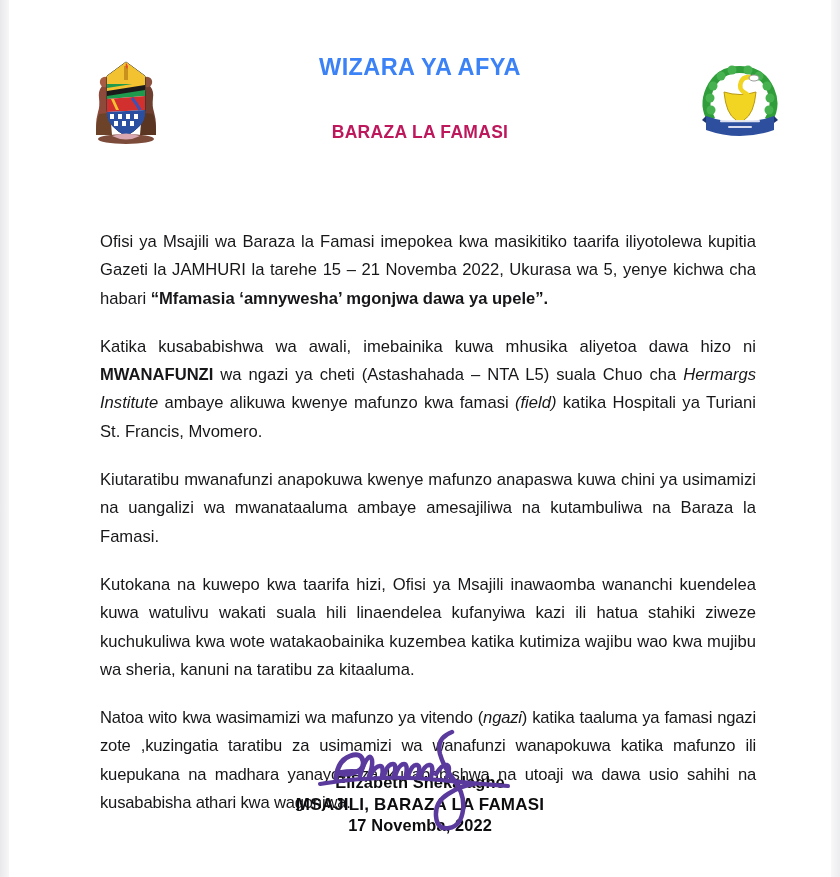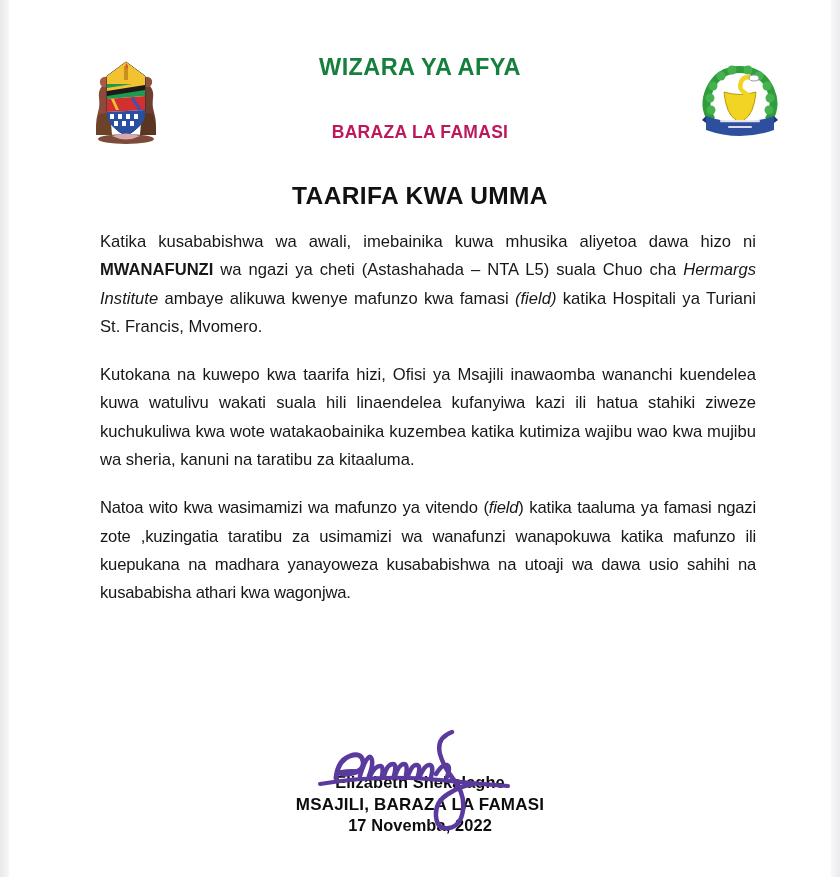--- a/index.html
+++ b/index.html
@@ -66,21 +66,21 @@
     position: absolute;
     left: 180px;
     right: 180px;
     top: 54px;
     text-align: center;
   }
   .title-main {
     font-size: 23.5px;
     font-weight: bold;
     letter-spacing: 0.4px;
-    color: #15803d;
+    color: #3b82f6;
     margin: 0;
   }
   .title-sub {
     font-size: 17.5px;
     font-weight: bold;
     letter-spacing: 0.3px;
     color: #be185d;
     margin: 41px 0 16px 0;
   }
   .title-notice {
@@ -240,28 +240,29 @@
         <path d="M84 64 l4 4 l-4 3 z" fill="#1d356e"></path>
         <g fill="#e8eaf6" opacity="0.92">
           <rect x="30" y="68" width="40" height="2.2" rx="1"></rect>
           <rect x="38" y="74" width="24" height="2" rx="1"></rect>
         </g>
       </svg>
 
       <div class="titles">
         <h1 class="title-main">WIZARA YA AFYA</h1>
         <h2 class="title-sub">BARAZA LA FAMASI</h2>
-        <h2 class="title-notice">TAARIFA KWA UMMA</h2>
       </div>
     </div>
 
     <div class="body-block">
+      <p class="para"><span>Ofisi ya Msajili wa Baraza la Famasi imepokea kwa masikitiko taarifa iliyotolewa kupitia Gazeti la JAMHURI la tarehe 15 – 21 Novemba 2022, Ukurasa wa 5, yenye kichwa cha habari </span><b>“Mfamasia ‘amnywesha’ mgonjwa dawa ya upele”.</b></p>
       <p class="para"><span>Katika kusababishwa wa awali, imebainika kuwa mhusika aliyetoa dawa hizo ni </span><b>MWANAFUNZI</b><span> wa ngazi ya cheti (Astashahada – NTA L5) suala Chuo cha </span><i>Hermargs Institute</i><span> ambaye alikuwa kwenye mafunzo kwa famasi </span><i>(field)</i><span> katika Hospitali ya Turiani St. Francis, Mvomero.</span></p>
+      <p class="para"><span>Kiutaratibu mwanafunzi anapokuwa kwenye mafunzo anapaswa kuwa chini ya usimamizi na uangalizi wa mwanataaluma ambaye amesajiliwa na kutambuliwa na Baraza la Famasi.</span></p>
       <p class="para"><span>Kutokana na kuwepo kwa taarifa hizi, Ofisi ya Msajili inawaomba wananchi kuendelea kuwa watulivu wakati suala hili linaendelea kufanyiwa kazi ili hatua stahiki ziweze kuchukuliwa kwa wote watakaobainika kuzembea katika kutimiza wajibu wao kwa mujibu wa sheria, kanuni na taratibu za kitaaluma.</span></p>
-      <p class="para narrow"><span>Natoa wito kwa wasimamizi wa mafunzo ya vitendo (</span><i>field</i><span>) katika taaluma ya famasi ngazi zote ,kuzingatia taratibu za usimamizi wa wanafunzi wanapokuwa katika mafunzo ili kuepukana na madhara yanayoweza kusababishwa na utoaji wa dawa usio sahihi na kusababisha athari kwa wagonjwa.</span></p>
+      <p class="para narrow"><span>Natoa wito kwa wasimamizi wa mafunzo ya vitendo (</span><i>ngazi</i><span>) katika taaluma ya famasi ngazi zote ,kuzingatia taratibu za usimamizi wa wanafunzi wanapokuwa katika mafunzo ili kuepukana na madhara yanayoweza kusababishwa na utoaji wa dawa usio sahihi na kusababisha athari kwa wagonjwa.</span></p>
     </div>
 
     <div class="sign-block">
       <div class="sign-wrap">
         <svg class="sign-svg" viewBox="0 0 240 108">
           <g fill="none" stroke="#5b3a9e" stroke-linecap="round" stroke-linejoin="round">
             <path d="M36 52 q2 -18 14 -22 q11 -4 13 5 q2 9 -10 12 q-12 3 -14 -1" stroke-width="5"></path>
             <path d="M40 46 q10 -2 17 -1" stroke-width="3.5"></path>
             <path d="M60 50 q4 -14 8 -18 q3 -3 4 2 q1 6 -3 16" stroke-width="4.5"></path>
             <path d="M70 50 q5 -10 10 -10 q4 0 2 10" stroke-width="4.5"></path>

